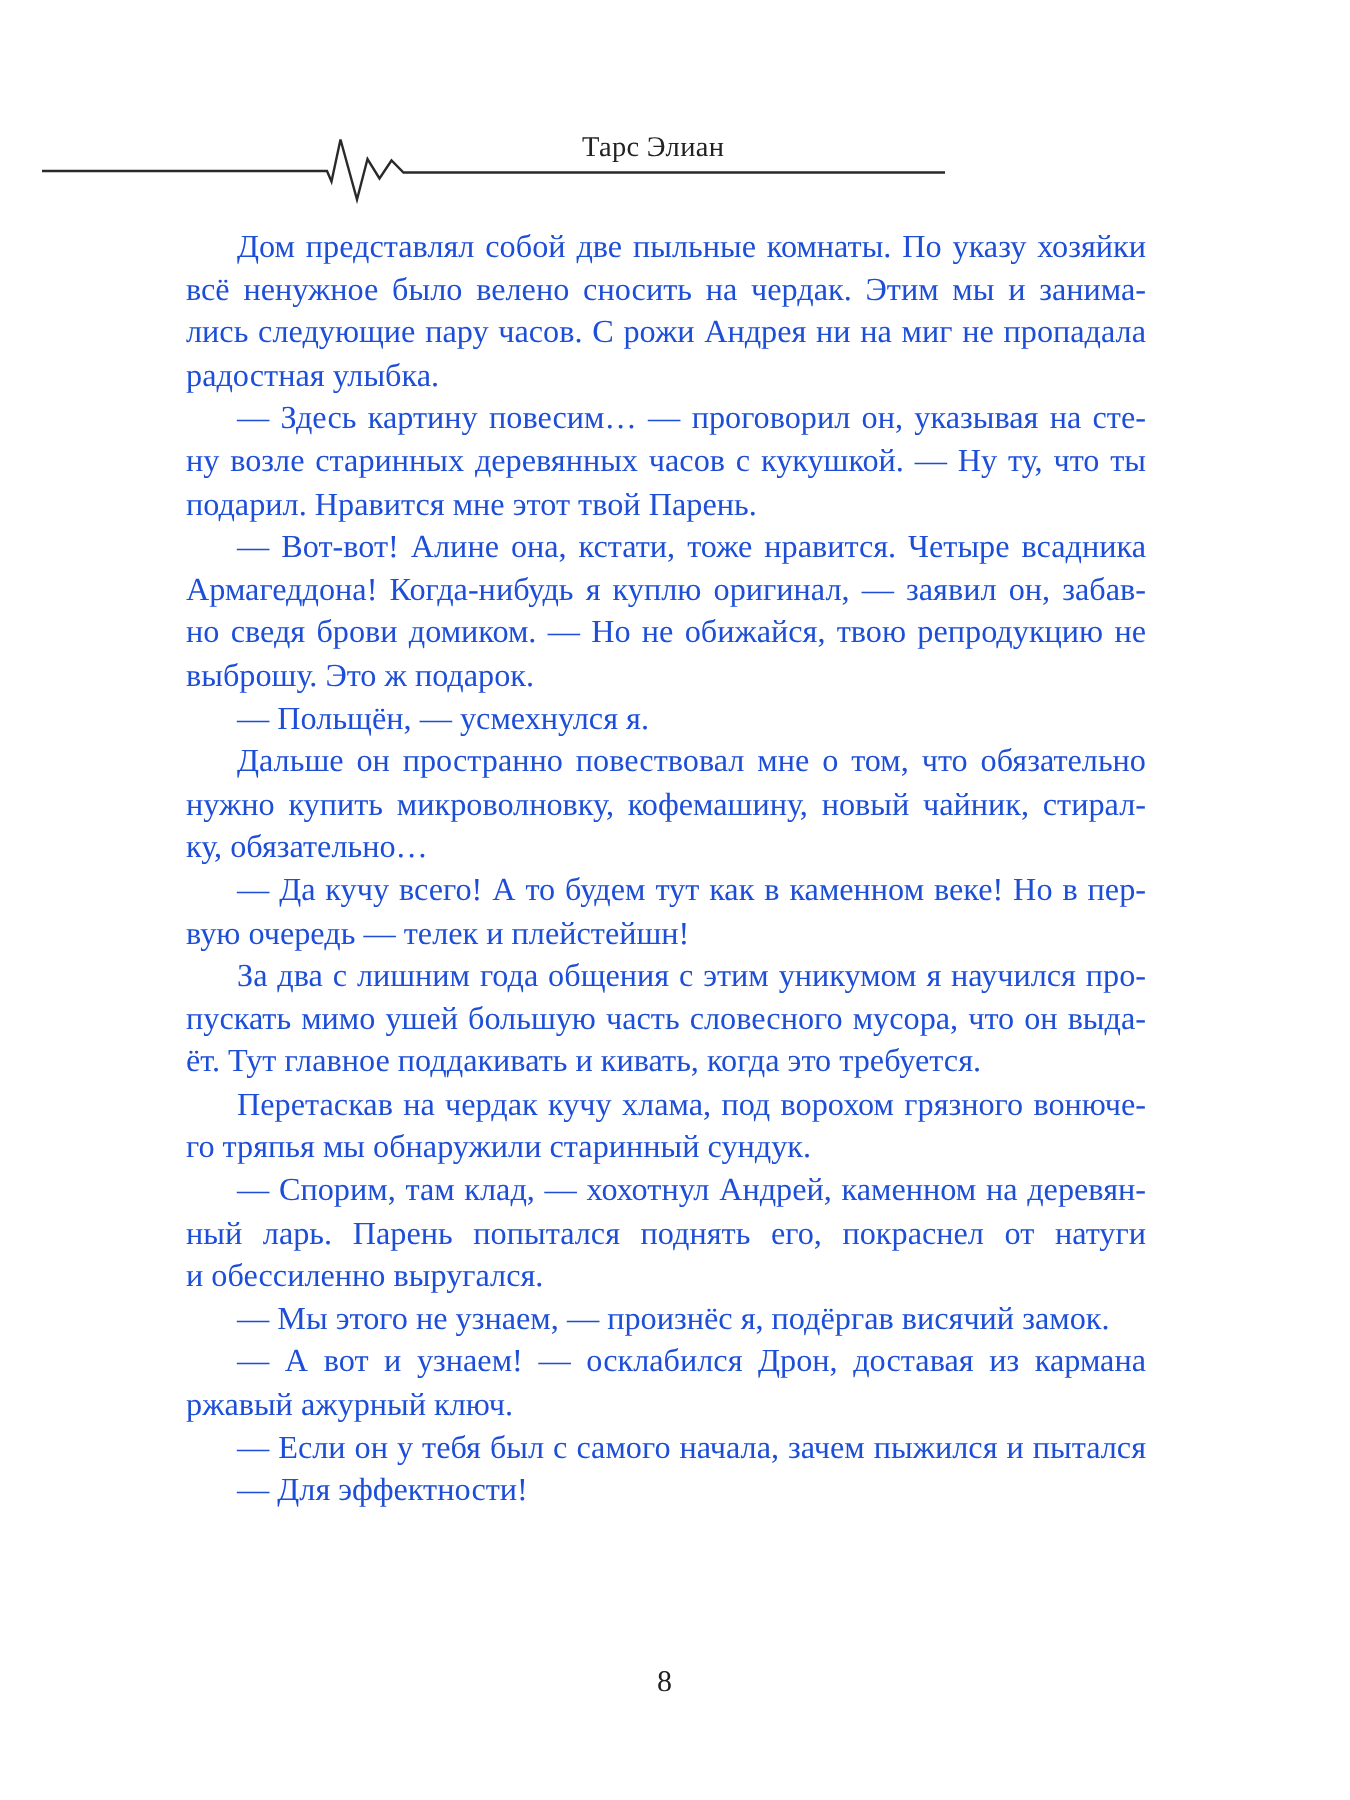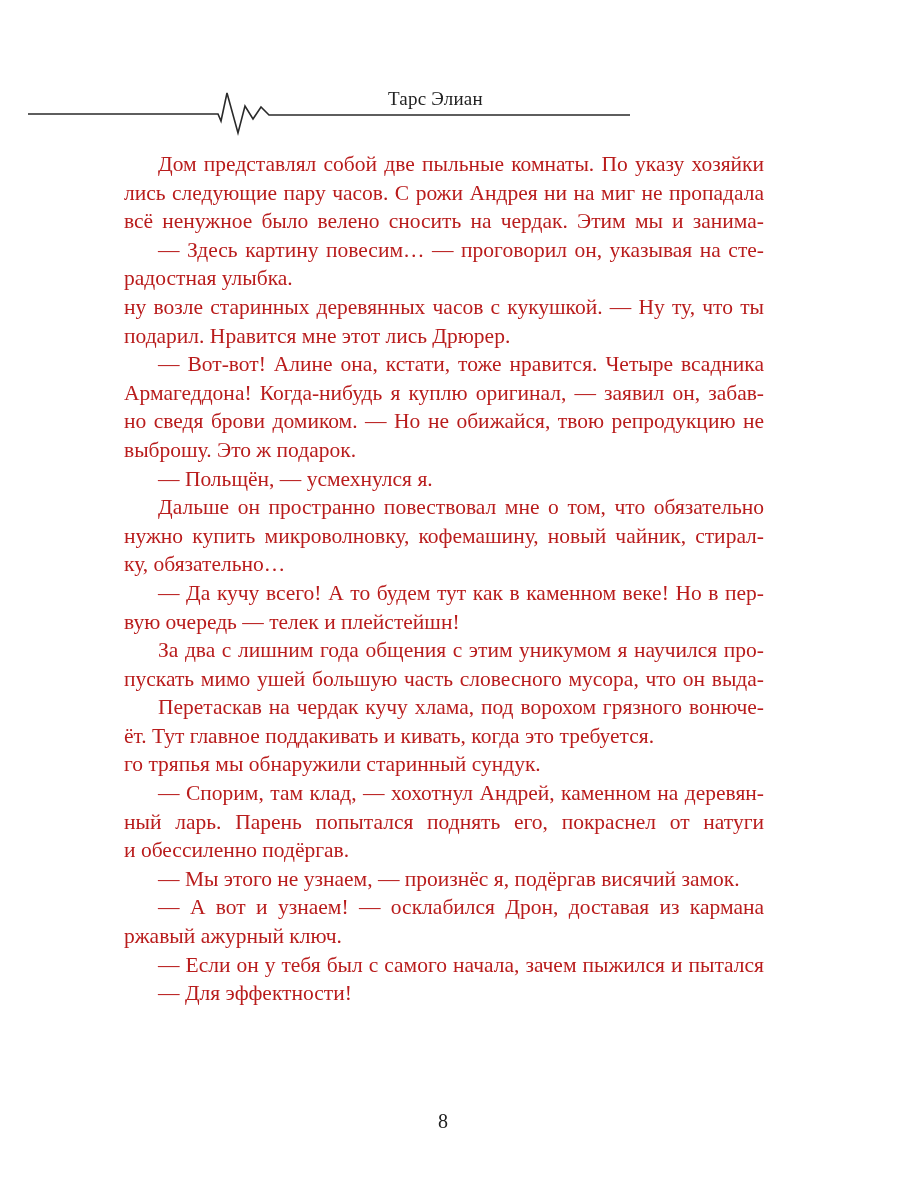--- a/index.html
+++ b/index.html
@@ -7,21 +7,21 @@
   .page { position: absolute; left: 0; top: 16px; width: 900px; height: 1192px; background: #ffffff; }
   .header-rule { position: absolute; left: 0; top: 0; width: 900px; height: 130px; }
   .running-head {
     position: absolute; top: 72px; left: 388px;
     font-family: "Liberation Serif", "DejaVu Serif", serif;
     font-size: 19px; color: #222; letter-spacing: 0.2px;
   }
   .text-block {
     position: absolute; left: 124px; top: 134px; width: 640px;
     font-family: "Liberation Serif", "DejaVu Serif", serif;
-    font-size: 21.5px; color: #b91c1c;
+    font-size: 21.5px; color: #1d4ed8;
   }
   .line {
     display: block; height: 28.6px; line-height: 28.6px;
     white-space: nowrap; text-align: justify; text-align-last: justify;
   }
   .line.indent { padding-left: 34px; }
   .line.last { text-align-last: left; }
   .page-number {
     position: absolute; top: 1094px; left: 0; width: 886px; text-align: center;
     font-family: "Liberation Serif", "DejaVu Serif", serif;
@@ -34,44 +34,44 @@
 <div class="page">
 
   <svg class="header-rule" width="900" height="130" viewBox="0 0 900 130">
     <polyline fill="none" stroke="#2a2a2a" stroke-width="1.6" stroke-linejoin="miter" points="28,98 218,98 221,105 227,77 238,117 245,90 253,103 261,91 269,99 630,99"></polyline>
   </svg>
 
   <div class="running-head">Тарс Элиан</div>
 
   <div class="text-block" id="text-block">
       <span class="line indent">Дом представлял собой две пыльные комнаты. По указу хозяйки</span>
+      <span class="line">всё ненужное было велено сносить на чердак. Этим мы и занима-</span>
       <span class="line">лись следующие пару часов. С рожи Андрея ни на миг не пропадала</span>
-      <span class="line">всё ненужное было велено сносить на чердак. Этим мы и занима-</span>
+      <span class="line last">радостная улыбка.</span>
       <span class="line indent">— Здесь картину повесим… — проговорил он, указывая на сте-</span>
-      <span class="line last">радостная улыбка.</span>
       <span class="line">ну возле старинных деревянных часов с кукушкой. — Ну ту, что ты</span>
-      <span class="line last">подарил. Нравится мне этот лись Дрюрер.</span>
+      <span class="line last">подарил. Нравится мне этот твой Парень.</span>
       <span class="line indent">— Вот-вот! Алине она, кстати, тоже нравится. Четыре всадника</span>
       <span class="line">Армагеддона! Когда-нибудь я куплю оригинал, — заявил он, забав-</span>
       <span class="line">но сведя брови домиком. — Но не обижайся, твою репродукцию не</span>
       <span class="line last">выброшу. Это ж подарок.</span>
       <span class="line indent last">— Польщён, — усмехнулся я.</span>
       <span class="line indent">Дальше он пространно повествовал мне о том, что обязательно</span>
       <span class="line">нужно купить микроволновку, кофемашину, новый чайник, стирал-</span>
       <span class="line last">ку, обязательно…</span>
       <span class="line indent">— Да кучу всего! А то будем тут как в каменном веке! Но в пер-</span>
       <span class="line last">вую очередь — телек и плейстейшн!</span>
       <span class="line indent">За два с лишним года общения с этим уникумом я научился про-</span>
       <span class="line">пускать мимо ушей большую часть словесного мусора, что он выда-</span>
+      <span class="line last">ёт. Тут главное поддакивать и кивать, когда это требуется.</span>
       <span class="line indent">Перетаскав на чердак кучу хлама, под ворохом грязного вонюче-</span>
-      <span class="line last">ёт. Тут главное поддакивать и кивать, когда это требуется.</span>
       <span class="line last">го тряпья мы обнаружили старинный сундук.</span>
       <span class="line indent">— Спорим, там клад, — хохотнул Андрей, каменном на деревян-</span>
       <span class="line">ный ларь. Парень попытался поднять его, покраснел от натуги</span>
-      <span class="line last">и обессиленно подёргав.</span>
+      <span class="line last">и обессиленно выругался.</span>
       <span class="line indent last">— Мы этого не узнаем, — произнёс я, подёргав висячий замок.</span>
       <span class="line indent">— А вот и узнаем! — осклабился Дрон, доставая из кармана</span>
       <span class="line last">ржавый ажурный ключ.</span>
       <span class="line indent">— Если он у тебя был с самого начала, зачем пыжился и пытался</span>
       <span class="line indent last">— Для эффектности!</span>
     </div>
 
   <div class="page-number">8</div>
 </div>
 

